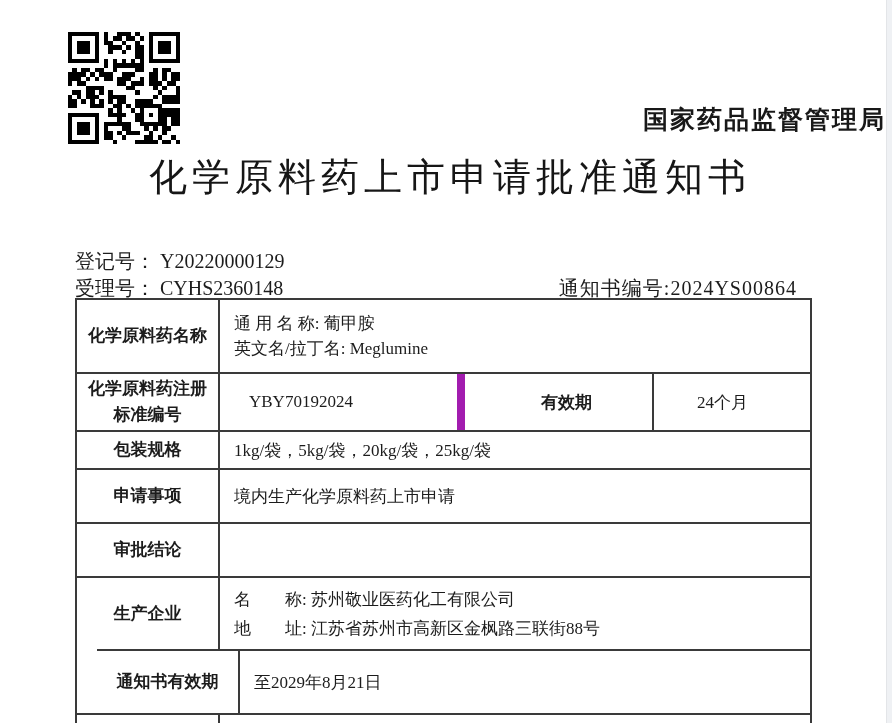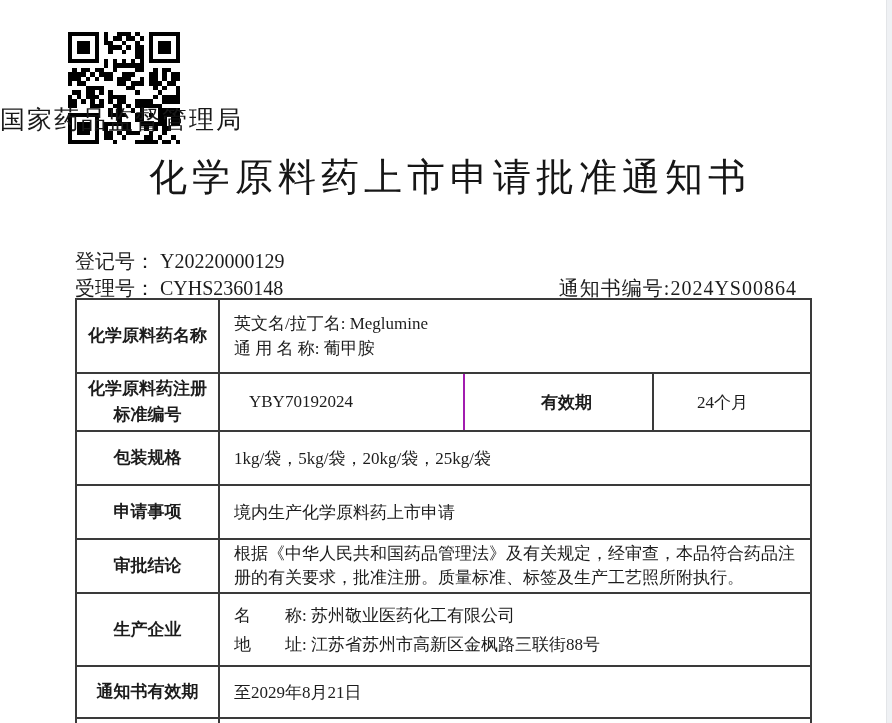--- a/index.html
+++ b/index.html
@@ -20,23 +20,23 @@
     background:#eff1f4;
     border-left:1px solid #e3e5e8;
   }
   .qr {
     position:absolute; left:68px; top:32px;
     width:112px; height:112px;
   }
   .agency {
     position:absolute; left:0; top:103px;
     width:886px;
-    text-align:left;
+    text-align:right;
     font-family:"Liberation Sans","DejaVu Sans",sans-serif;
-    font-size:25px; font-weight:400;
+    font-size:25px; font-weight:700;
     letter-spacing:2px;
     color:#181818;
   }
   .doc-title {
     position:absolute; left:0; top:152px;
     width:900px;
     text-align:center;
     font-size:38px; font-weight:400;
     letter-spacing:5px;
     color:#161616;
@@ -71,34 +71,34 @@
   }
   .cell-content {
     flex:1 1 auto;
     display:flex; flex-direction:column;
     justify-content:center;
     padding:4px 10px 4px 14px;
     line-height:25px;
   }
   .cell-mid {
     flex:0 0 229px; width:229px;
-    border-right:2px solid #a21caf;
+    border-right:8px solid #a21caf;
     display:flex; align-items:center;
     padding-left:13px;
   }
   .cell-vlabel {
     flex:0 0 173px; width:173px;
     border-right:2px solid #3a3a3a;
     display:flex; align-items:center; justify-content:center;
     font-weight:700;
   }
   .cell-vvalue { flex:1 1 auto; display:flex; align-items:center; padding-left:27px; }
-  .r1 { height:72px; } .r2 { height:58px;gap:16px; } .r3 { height:54px; }
+  .r1 { height:72px; } .r2 { height:58px;gap:16px; } .r3 { height:38px; }
   .r4 { height:54px; } .r5 { height:54px; } .r6 { height:73px; }
-  .r7 { height:52px; } .r8 { height:40px; }
+  .r7 { height:64px;margin-left:20px; } .r8 { height:40px; }
 </style>
 </head>
 <body>
 
 <div class="page">
 
   <svg id="qr-svg" class="qr" viewBox="0 0 25 25" shape-rendering="crispEdges">
       <rect x="0" y="0" width="1" height="1" fill="#000"></rect>
       <rect x="1" y="0" width="1" height="1" fill="#000"></rect>
       <rect x="2" y="0" width="1" height="1" fill="#000"></rect>
@@ -447,22 +447,22 @@
         <span>通知书编号:</span><span>2024YS00864</span>
       </div>
     </div>
   </div>
 
   <div class="approval-table">
 
     <div class="trow r1">
       <div class="cell-label">化学原料药名称</div>
       <div class="cell-content">
+        <div>通 用 名 称: 葡甲胺</div>
         <div>英文名/拉丁名: Meglumine</div>
-        <div>通 用 名 称: 葡甲胺</div>
       </div>
     </div>
 
     <div class="trow r2">
       <div class="cell-label">
         <div>化学原料药注册</div>
         <div>标准编号</div>
       </div>
       <div class="cell-mid">YBY70192024</div>
       <div class="cell-vlabel">有效期</div>
@@ -474,21 +474,20 @@
       <div class="cell-content">1kg/袋，5kg/袋，20kg/袋，25kg/袋</div>
     </div>
 
     <div class="trow r4">
       <div class="cell-label">申请事项</div>
       <div class="cell-content">境内生产化学原料药上市申请</div>
     </div>
 
     <div class="trow r5">
       <div class="cell-label">审批结论</div>
-      <div class="cell-content" style="line-height:24px;">根据《中华人民共和国药品管理法》及有关规定，经审查，本品符合药品注册的有关要求，批准注册。质量标准、标签及生产工艺照所附执行。</div>
     </div>
 
     <div class="trow r6">
       <div class="cell-label">生产企业</div>
       <div class="cell-content" style="line-height:29px;">
         <div>名　　称: 苏州敬业医药化工有限公司</div>
         <div>地　　址: 江苏省苏州市高新区金枫路三联街88号</div>
       </div>
     </div>
 

